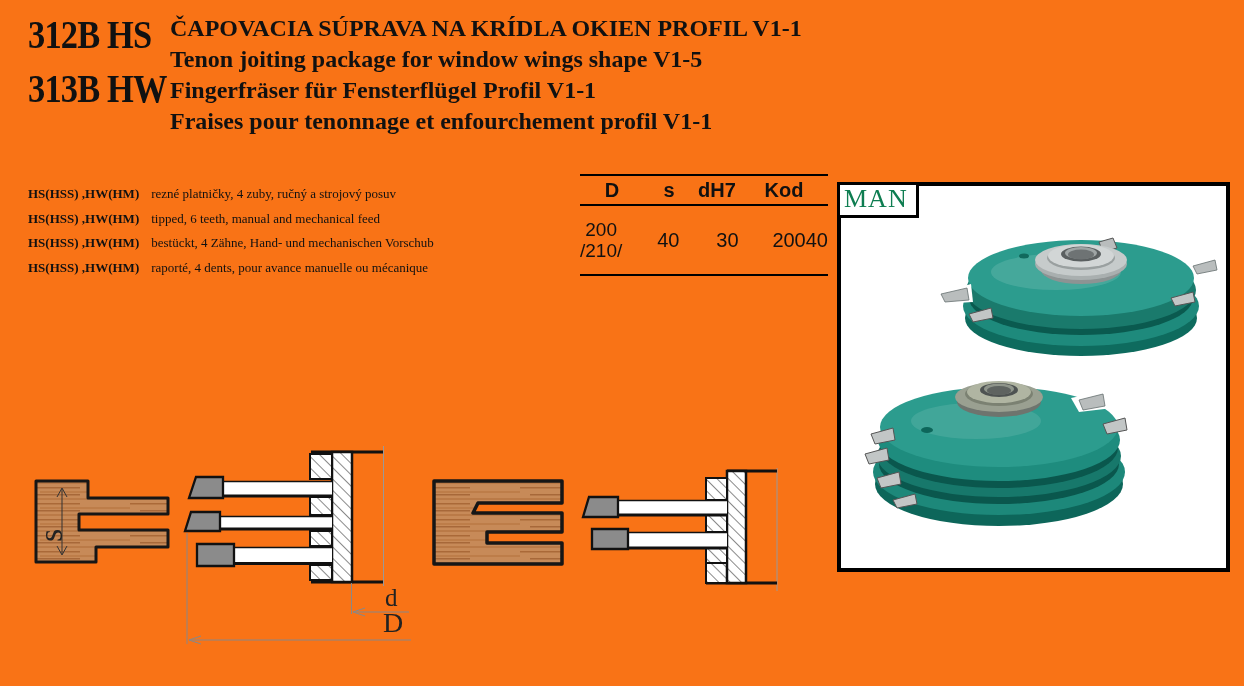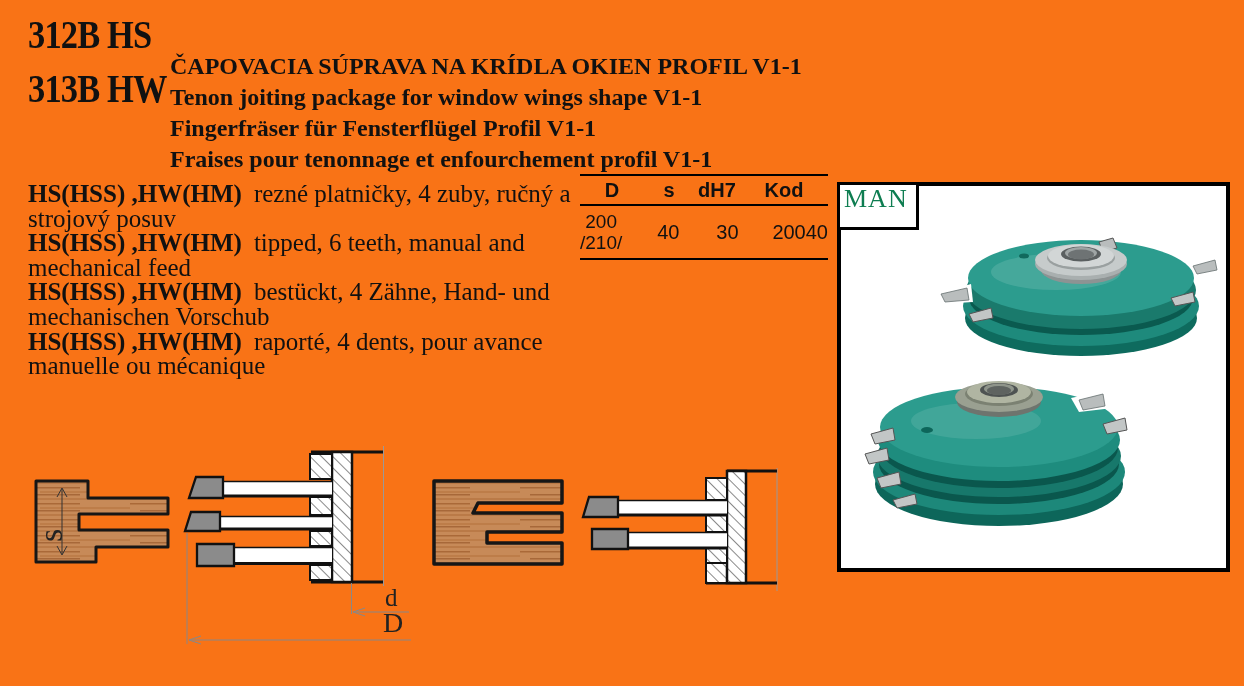--- a/index.html
+++ b/index.html
@@ -7,63 +7,63 @@
     position:relative;width:1244px;height:686px;background:#f97316;overflow:hidden;
     font-family:"Liberation Serif", serif;color:#111;
   }
   
   .code{
     position:absolute;left:28px;font-weight:bold;font-size:41px;line-height:41px;
     transform:scaleX(.84);transform-origin:left top;white-space:nowrap;letter-spacing:-1px;
   }
   .code1{top:14px;} .code2{top:68px;}
   
-  .titles{position:absolute;left:170px;top:13px;width:660px;margin-top:38px;}
+  .titles{position:absolute;left:170px;top:13px;width:660px;}
   .title-line{font-weight:bold;font-size:24px;line-height:31px;white-space:nowrap;}
   
-  .descs{position:absolute;left:28px;top:182px;width:556px;font-size:25px;line-height:24.6px;}
+  .descs{position:absolute;left:28px;top:182px;width:556px;font-size:13px;line-height:24.6px;}
   .descs p{margin:0;}
   .pfx{font-weight:bold;margin-right:12px;}
   
   .spec{
     position:absolute;left:580px;top:174px;width:248px;
     font-family:"Liberation Sans", sans-serif;
   }
   .spec .rule{height:0;border-top:2.5px solid #000;}
   .spec-row{display:flex;align-items:center;text-align:center;}
   .spec-head{height:28px;font-weight:bold;font-size:20px;}
-  .spec-body{height:52px;font-size:20px;gap:32px;}
+  .spec-body{height:68px;font-size:20px;gap:32px;}
   .cD{width:64px;} .cS{width:50px;} .cH{width:46px;text-align:center;} .cK{width:88px;}
   .two-line{font-size:19px;line-height:21px;}
   
   .photo{
     position:absolute;left:837px;top:182px;width:393px;height:390px;
     border:4px solid #000;box-sizing:border-box;background:#fff;
   }
   .badge{
     position:absolute;left:-4px;top:-4px;background:#fff;border:3px solid #000;
-    padding:0 8px 14px 4px;font-size:26px;line-height:28px;color:#0e7d51;
+    padding:0 8px 2px 4px;font-size:26px;line-height:28px;color:#0e7d51;
     font-family:"Liberation Serif", serif;letter-spacing:1px;
   }
   .photo svg{position:absolute;left:0;top:0;}
   
   .diagrams{position:absolute;left:0;top:428px;}
   .dim-text{font-family:"Liberation Serif", serif;fill:#222;}
 </style>
 </head>
 <body>
 
 <div class="page">
 
   <div class="code code1">312B HS</div>
   <div class="code code2">313B HW</div>
 
   <div class="titles">
     <div class="title-line">ČAPOVACIA SÚPRAVA NA KRÍDLA OKIEN PROFIL V1-1</div>
-    <div class="title-line">Tenon joiting package for window wings shape V1-1</div>
+    <div class="title-line">Tenon joiting package for window wings shape V1-5</div>
     <div class="title-line">Fingerfräser für Fensterflügel Profil V1-1</div>
     <div class="title-line">Fraises pour tenonnage et enfourchement profil V1-1</div>
   </div>
 
   <div class="descs">
     <p><span class="pfx">HS(HSS) ,HW(HM)</span><span>rezné platničky, 4 zuby, ručný a strojový posuv</span></p>
     <p><span class="pfx">HS(HSS) ,HW(HM)</span><span>tipped, 6 teeth, manual and mechanical feed</span></p>
     <p><span class="pfx">HS(HSS) ,HW(HM)</span><span>bestückt, 4 Zähne, Hand- und mechanischen Vorschub</span></p>
     <p><span class="pfx">HS(HSS) ,HW(HM)</span><span>raporté, 4 dents, pour avance manuelle ou mécanique</span></p>
   </div>

